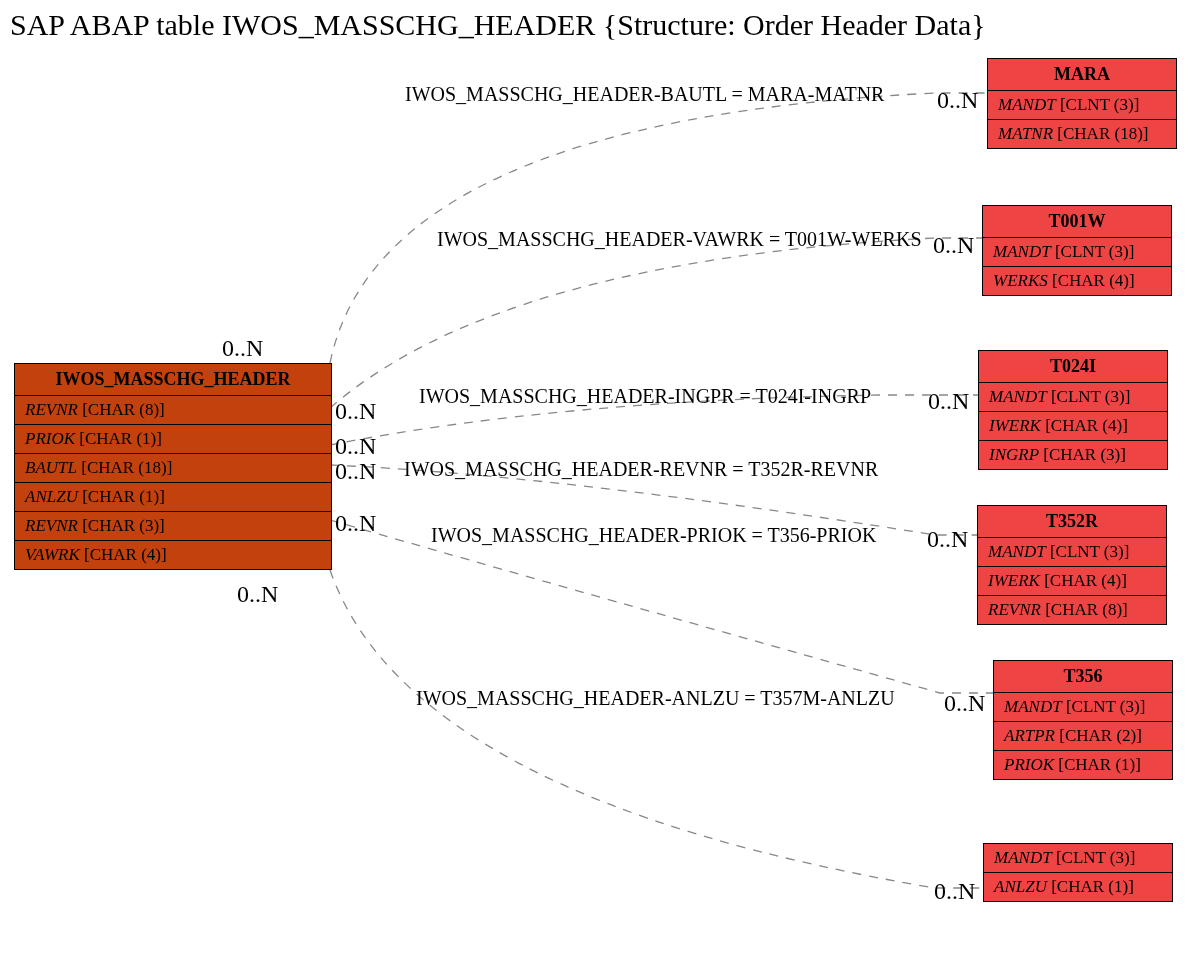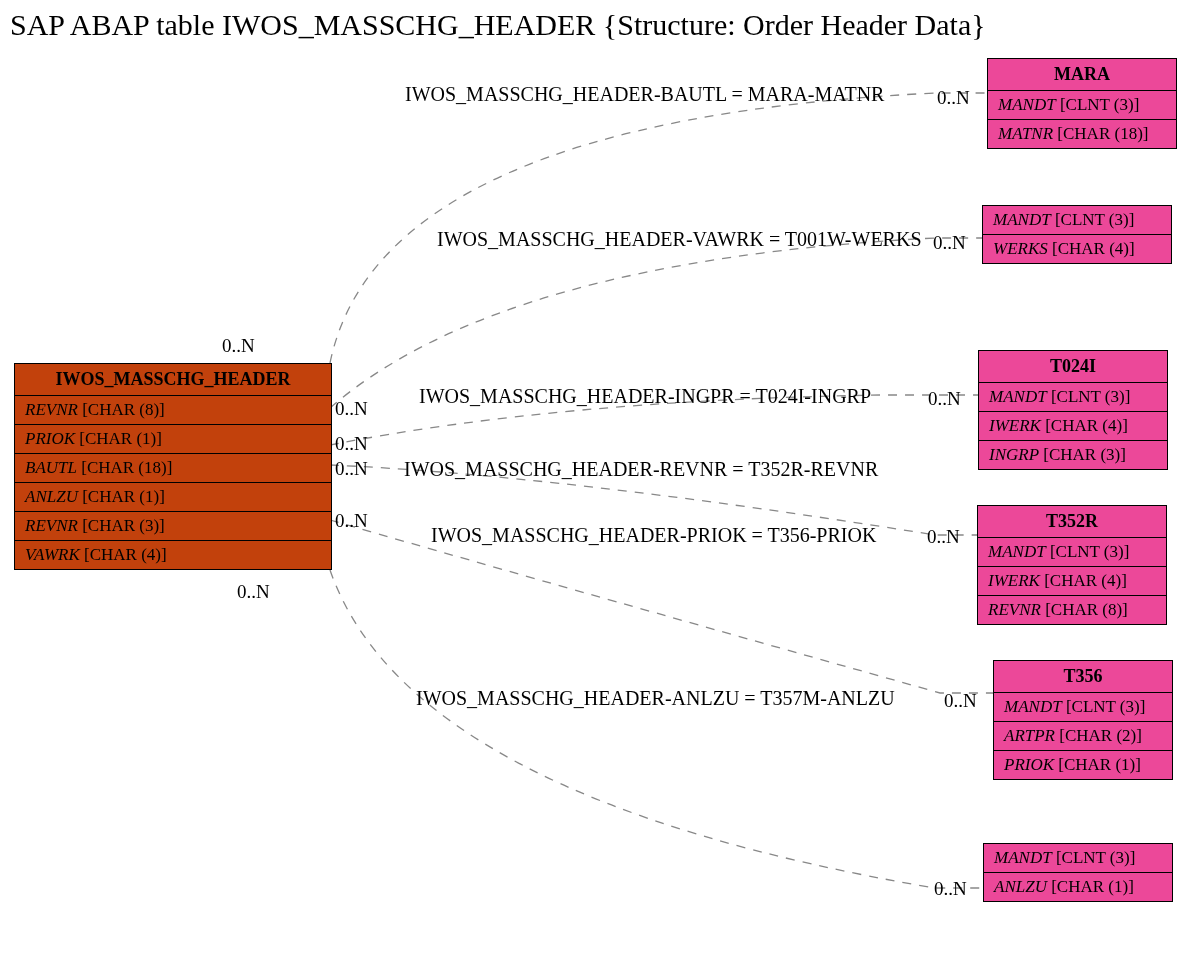--- a/index.html
+++ b/index.html
@@ -1,25 +1,25 @@
 <!DOCTYPE html>
 <html><head>
 <meta charset="utf-8">
 <style>
   html,body{margin:0;padding:0;background:#fff;font-family:"Times New Roman",serif;color:#000}
   .canvas{position:relative;width:1189px;height:928px}
   .title{position:absolute;left:10px;top:8px;font-size:30px}
-  .table{position:absolute;border:1px solid #000;background:#ec4899}
+  .table{position:absolute;border:1px solid #000;background:#ef4444}
   .table .hdr{font-weight:bold;text-align:center;padding:5px 10px;border-bottom:1px solid #000;font-size:18px}
   .table .row{padding:4px 10px;border-bottom:1px solid #000;font-size:17px;white-space:nowrap}
   .table .row:last-child{border-bottom:none}
   .table .key{font-style:italic}
   .table .pk{}
   .main{background:#c2410c}
-  .card{position:absolute;font-size:19px;white-space:nowrap}
+  .card{position:absolute;font-size:24px;white-space:nowrap}
   .edgelabel{position:absolute;font-size:20px;white-space:nowrap}
   svg{position:absolute;left:0;top:0;width:1189px;height:960px;pointer-events:none}
   path{stroke:#888;stroke-width:1.3;stroke-dasharray:9 8;fill:none}
 </style>
 </head>
 <body>
 
 <div class="canvas">
   <div class="title">SAP ABAP table IWOS_MASSCHG_HEADER {Structure: Order Header Data}</div>
 
@@ -42,20 +42,21 @@
     <div class="row"><span class="key">VAWRK</span> <span>[CHAR (4)]</span></div>
   </div>
 
   <div class="table" style="left:987px;top:58px;width:188px">
     <div class="hdr">MARA</div>
     <div class="row"><span class="key pk">MANDT</span> <span>[CLNT (3)]</span></div>
     <div class="row"><span class="key pk">MATNR</span> <span>[CHAR (18)]</span></div>
   </div>
 
   <div class="table" style="left:982px;top:205px;width:188px">
+    <div class="hdr">T001W</div>
     <div class="row"><span class="key pk">MANDT</span> <span>[CLNT (3)]</span></div>
     <div class="row"><span class="key pk">WERKS</span> <span>[CHAR (4)]</span></div>
   </div>
 
   <div class="table" style="left:978px;top:350px;width:188px">
     <div class="hdr">T024I</div>
     <div class="row"><span class="key pk">MANDT</span> <span>[CLNT (3)]</span></div>
     <div class="row"><span class="key pk">IWERK</span> <span>[CHAR (4)]</span></div>
     <div class="row"><span class="key pk">INGRP</span> <span>[CHAR (3)]</span></div>
   </div>

